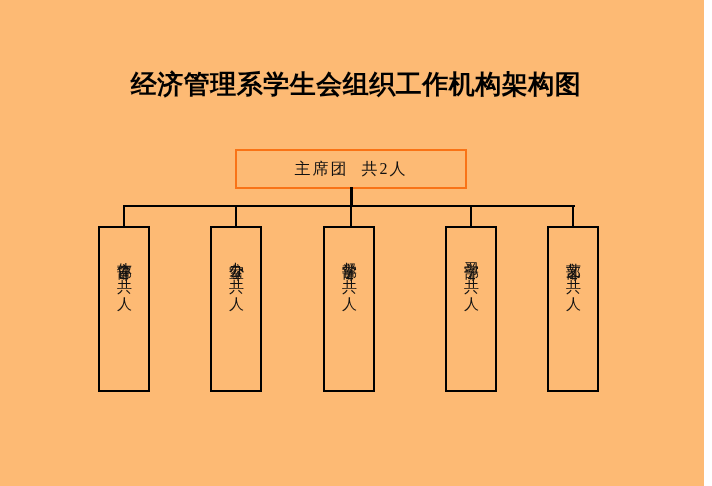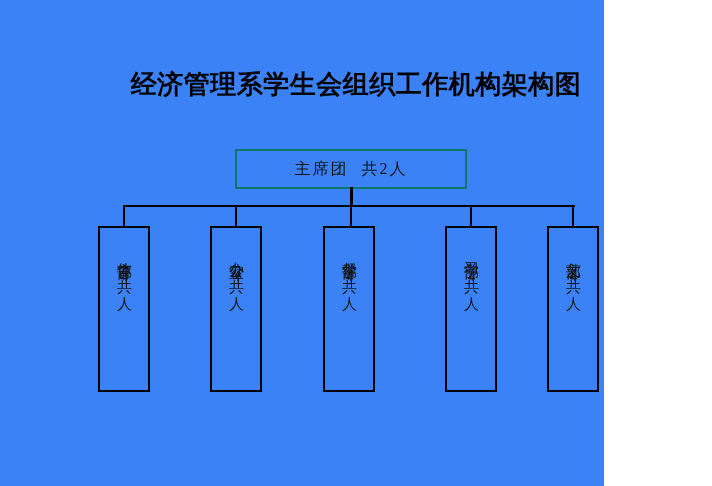--- a/index.html
+++ b/index.html
@@ -2,23 +2,23 @@
 <html><head>
 <meta charset="utf-8">
 <style>
   html, body {
     margin: 0;
     padding: 0;
     background: #ffffff;
   }
   .canvas {
     position: relative;
-    width: 604px;
+    width: 704px;
     height: 486px;
-    background: #3b82f6;
+    background: #fdba74;
     overflow: hidden;
     font-family: "Liberation Serif", serif;
     color: #111111;
   }
   .title {
     position: absolute;
     top: 69px;
     left: 0;
     width: 712px;
     text-align: center;
@@ -29,21 +29,21 @@
     letter-spacing: 0.5px;
     color: #000000;
     white-space: nowrap;
   }
   .root-box {
     position: absolute;
     left: 235px;
     top: 149px;
     width: 232px;
     height: 40px;
-    border: 2px solid #0f766e;
+    border: 2px solid #f97316;
     box-sizing: border-box;
     display: flex;
     align-items: center;
     justify-content: center;
     font-size: 16px;
     letter-spacing: 2px;
     white-space: nowrap;
   }
   .root-count { margin-left: 0.8em; }
 

